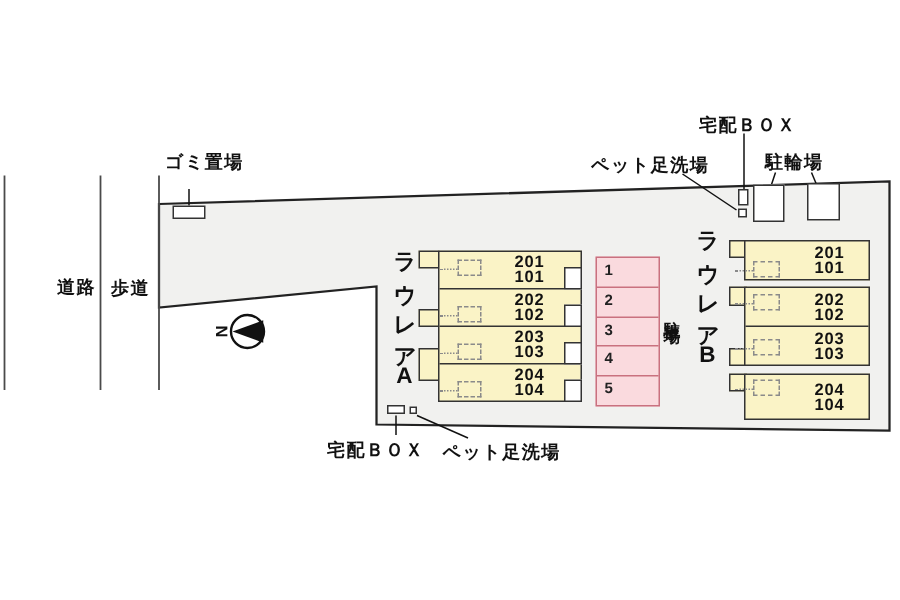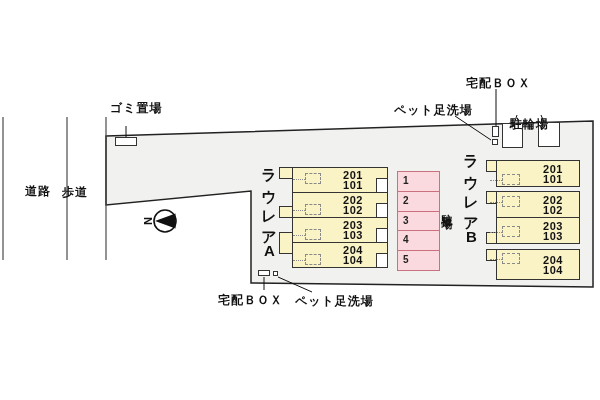--- a/index.html
+++ b/index.html
@@ -71,29 +71,29 @@
     <line class="leader" x1="264" y1="277" x2="264" y2="290"></line>
     <line class="leader" x1="278" y1="277" x2="312" y2="292"></line>
 
     <g>
       <circle class="compass-circle" cx="165" cy="221" r="11"></circle>
       <polygon class="compass-tri" points="155,221 175.5,213.5 175.5,228.5"></polygon>
       <text class="compass-n" x="148" y="225" text-anchor="middle" transform="rotate(90 148 221)">N</text>
     </g>
   </svg>
 
-  <div class="lbl" style="left:25px;top:183px;">道路</div>
-  <div class="lbl" style="left:62px;top:184px;">歩道</div>
+  <div class="lbl" style="left:38px;top:183px;">道路</div>
+  <div class="lbl" style="left:74px;top:184px;">歩道</div>
 
   <div class="lbl" style="left:110px;top:100px;">ゴミ置場</div>
   <div class="whitebox" style="left:115px;top:137px;width:22px;height:9px;"></div>
 
   <div class="lbl" style="left:466px;top:75px;">宅配ＢＯＸ</div>
   <div class="lbl" style="left:394px;top:102px;">ペット足洗場</div>
-  <div class="lbl" style="left:510px;top:116px;font-family:Liberation Serif, serif;">駐輪場</div>
+  <div class="lbl" style="left:510px;top:100px;font-family:Liberation Serif, serif;">駐輪場</div>
   <div class="whitebox" style="left:492px;top:126px;width:7px;height:11px;"></div>
   <div class="whitebox" style="left:492px;top:139px;width:6px;height:6px;"></div>
   <div class="whitebox" style="left:502px;top:123px;width:21px;height:25px;"></div>
   <div class="whitebox" style="left:538px;top:122px;width:22px;height:25px;"></div>
 
   <div class="vlbl bname" style="left:262px;top:158px;">ラウレアA</div>
   <div class="tab" style="left:279px;top:167px;width:14px;height:12px;"></div>
   <div class="tab" style="left:279px;top:206px;width:14px;height:12px;"></div>
   <div class="tab" style="left:279px;top:232px;width:14px;height:22px;"></div>
   <div class="building bldgA" style="left:292px;top:167px;width:96px;height:101px;">

